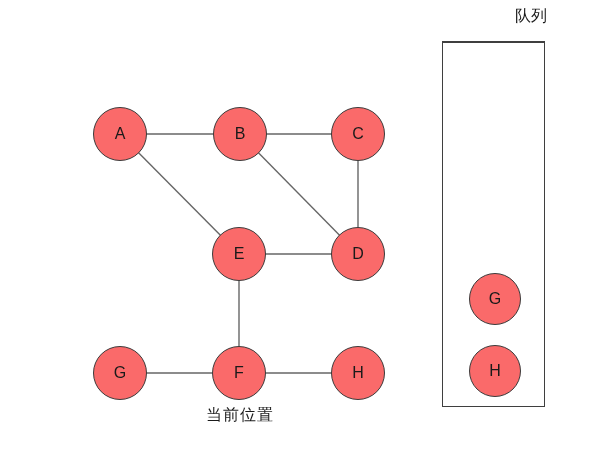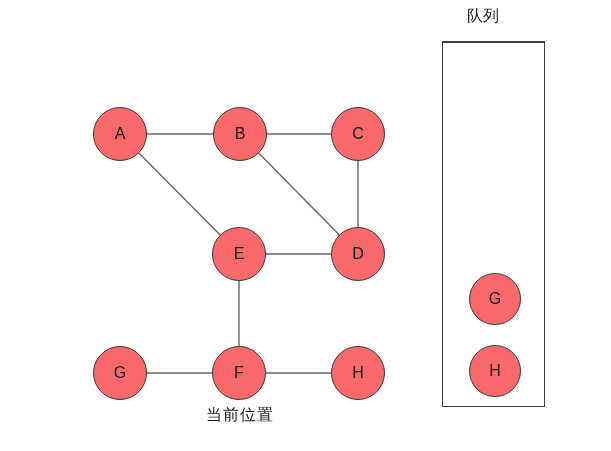--- a/index.html
+++ b/index.html
@@ -81,18 +81,18 @@
       <div class="node" style="width: 54px; height: 54px; left: 331px; top: 107px; background: rgb(250, 106, 106); border: 1px solid rgb(59, 59, 59); color: rgb(26, 26, 26);">C</div>
       <div class="node" style="width: 54px; height: 54px; left: 331px; top: 227px; background: rgb(250, 106, 106); border: 1px solid rgb(59, 59, 59); color: rgb(26, 26, 26);">D</div>
       <div class="node" style="width: 54px; height: 54px; left: 212px; top: 227px; background: rgb(250, 106, 106); border: 1px solid rgb(59, 59, 59); color: rgb(26, 26, 26);">E</div>
       <div class="node" style="width: 54px; height: 54px; left: 212px; top: 346px; background: rgb(250, 106, 106); border: 1px solid rgb(59, 59, 59); color: rgb(26, 26, 26);">F</div>
       <div class="node" style="width: 54px; height: 54px; left: 93px; top: 346px; background: rgb(250, 106, 106); border: 1px solid rgb(59, 59, 59); color: rgb(26, 26, 26);">G</div>
       <div class="node" style="width: 54px; height: 54px; left: 331px; top: 346px; background: rgb(250, 106, 106); border: 1px solid rgb(59, 59, 59); color: rgb(26, 26, 26);">H</div>
     </div>
 
   <div id="queue-box" style="left: 442px; top: 41px; width: 103px; height: 366px; border-width: 2px 1px 1px; border-style: solid; border-color: rgb(63, 63, 63); border-image: initial;"></div>
 
-  <div id="queue-title" style="color: rgb(26, 26, 26);">队列</div>
+  <div id="queue-title" style="color: rgb(26, 26, 26); margin-left: 48px;">队列</div>
 
   <div id="current-pos-label" style="color: rgb(26, 26, 26);">当前位置</div>
 <div class="node" style="width: 52px; height: 52px; left: 469px; top: 273px; background: rgb(250, 106, 106); border: 1px solid rgb(59, 59, 59); color: rgb(26, 26, 26);">G</div>
     <div class="node" style="width: 52px; height: 52px; left: 469px; top: 345px; background: rgb(250, 106, 106); border: 1px solid rgb(59, 59, 59); color: rgb(26, 26, 26);">H</div>
   </div>
 
 </body></html>

